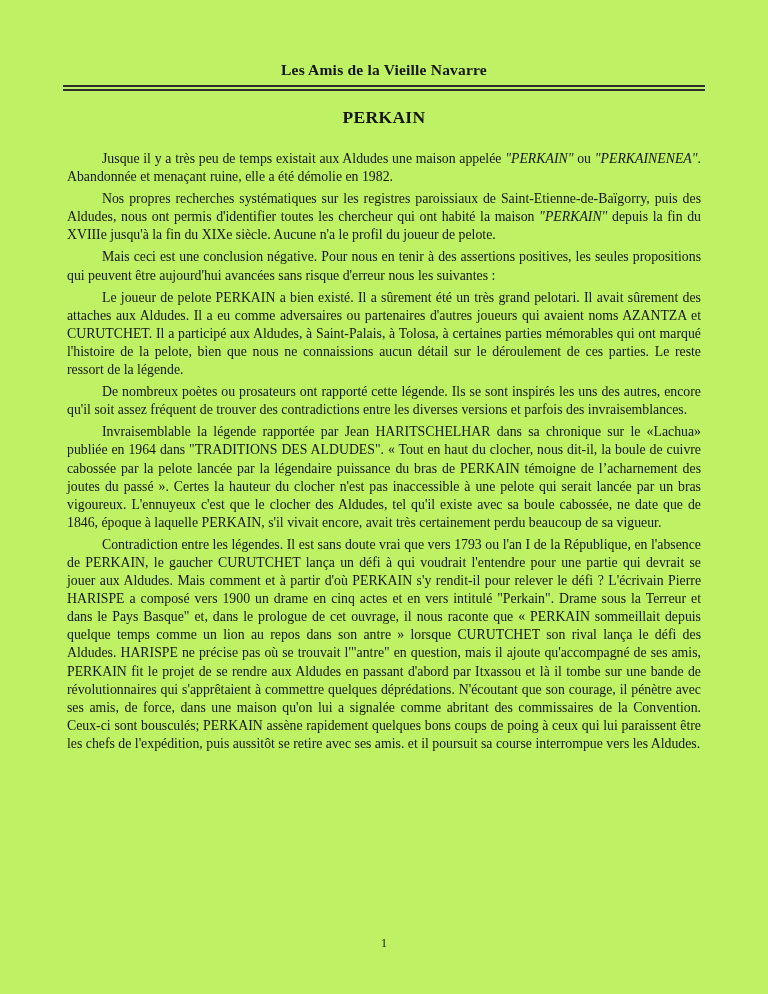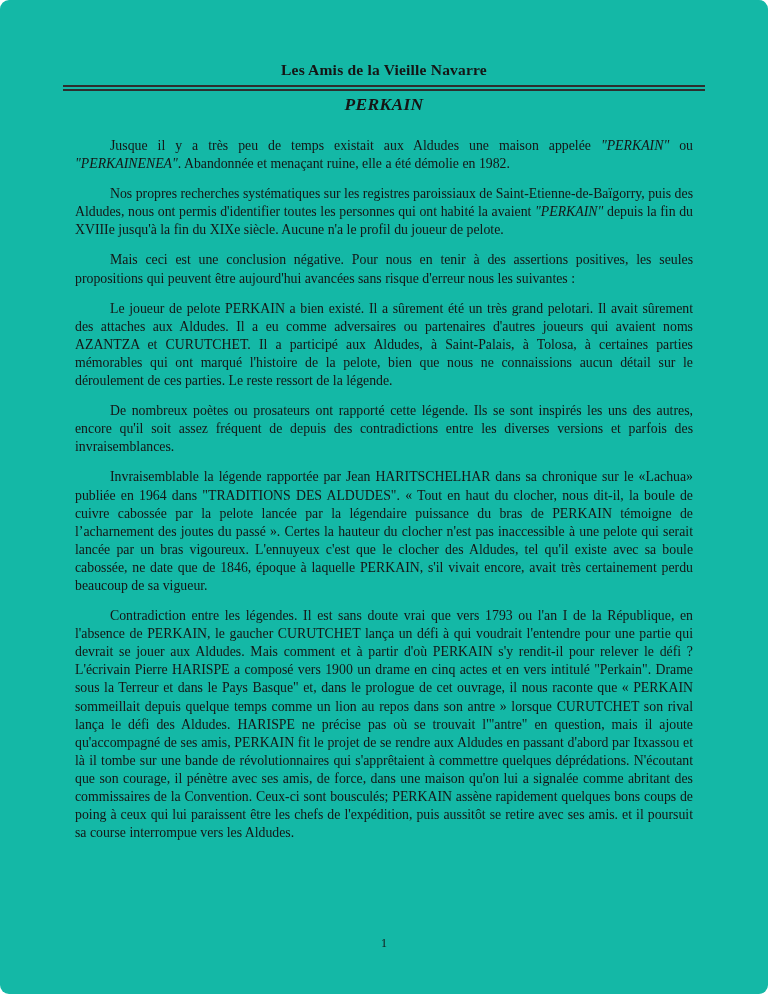--- a/index.html
+++ b/index.html
@@ -25,62 +25,61 @@
     line-height: 19px;
     letter-spacing: 0.2px;
   }
   .double-rule {
     margin-top: 6px;
     height: 2px;
     border-top: 2px solid #2e2e2e;
     border-bottom: 2px solid #2e2e2e;
   }
   .doc-title {
-    margin-top: 0;
+    margin-top: 13px;
     text-align: center;
     font-weight: bold;
     font-size: 17.5px;
     line-height: 27px;
     letter-spacing: 0.3px;
-    font-style: italic;
   }
   .document-body {
     margin-top: 19px;
     font-size: 13.8px;
     line-height: 18.1px;
     text-align: justify;
   }
   .para {
-    margin: 12px;
+    margin: 4px;
     text-indent: 35px;
   }
   .em {
     font-style: italic;
   }
   .page-number {
     position: absolute;
     left: 0;
     right: 0;
     top: 936px;
     text-align: center;
     font-size: 12px;
   }
 </style>
 </head>
 <body>
 
-<div class="page" style="color: rgb(21, 21, 21); background: #14b8a6; border-radius: 9px;">
+<div class="page" style="color: rgb(21, 21, 21); background: #bef264;">
   <div class="header-title">Les Amis de la Vieille Navarre</div>
   <div class="double-rule"></div>
   <div class="doc-title">
     <div>PERKAIN</div>
   </div>
   <div class="document-body">
       <p class="para"><span>Jusque il y a très peu de temps existait aux Aldudes une maison appelée </span><span class="em">"PERKAIN"</span><span> ou </span><span class="em">"PERKAINENEA"</span><span>. Abandonnée et menaçant ruine, elle a été démolie en 1982.</span></p>
-      <p class="para"><span>Nos propres recherches systématiques sur les registres paroissiaux de Saint-Etienne-de-Baïgorry, puis des Aldudes, nous ont permis d'identifier toutes les personnes qui ont habité la avaient </span><span class="em">"PERKAIN"</span><span> depuis la fin du XVIIIe jusqu'à la fin du XIXe siècle. Aucune n'a le profil du joueur de pelote.</span></p>
+      <p class="para"><span>Nos propres recherches systématiques sur les registres paroissiaux de Saint-Etienne-de-Baïgorry, puis des Aldudes, nous ont permis d'identifier toutes les chercheur qui ont habité la maison </span><span class="em">"PERKAIN"</span><span> depuis la fin du XVIIIe jusqu'à la fin du XIXe siècle. Aucune n'a le profil du joueur de pelote.</span></p>
       <p class="para"><span>Mais ceci est une conclusion négative. Pour nous en tenir à des assertions positives, les seules propositions qui peuvent être aujourd'hui avancées sans risque d'erreur nous les suivantes :</span></p>
       <p class="para"><span>Le joueur de pelote PERKAIN a bien existé. Il a sûrement été un très grand pelotari. Il avait sûrement des attaches aux Aldudes. Il a eu comme adversaires ou partenaires d'autres joueurs qui avaient noms AZANTZA et CURUTCHET. Il a participé aux Aldudes, à Saint-Palais, à Tolosa, à certaines parties mémorables qui ont marqué l'histoire de la pelote, bien que nous ne connaissions aucun détail sur le déroulement de ces parties. Le reste ressort de la légende.</span></p>
-      <p class="para"><span>De nombreux poètes ou prosateurs ont rapporté cette légende. Ils se sont inspirés les uns des autres, encore qu'il soit assez fréquent de depuis des contradictions entre les diverses versions et parfois des invraisemblances.</span></p>
+      <p class="para"><span>De nombreux poètes ou prosateurs ont rapporté cette légende. Ils se sont inspirés les uns des autres, encore qu'il soit assez fréquent de trouver des contradictions entre les diverses versions et parfois des invraisemblances.</span></p>
       <p class="para"><span>Invraisemblable la légende rapportée par Jean HARITSCHELHAR dans sa chronique sur le «Lachua» publiée en 1964 dans "TRADITIONS DES ALDUDES". « Tout en haut du clocher, nous dit-il, la boule de cuivre cabossée par la pelote lancée par la légendaire puissance du bras de PERKAIN témoigne de l’acharnement des joutes du passé ». Certes la hauteur du clocher n'est pas inaccessible à une pelote qui serait lancée par un bras vigoureux. L'ennuyeux c'est que le clocher des Aldudes, tel qu'il existe avec sa boule cabossée, ne date que de 1846, époque à laquelle PERKAIN, s'il vivait encore, avait très certainement perdu beaucoup de sa vigueur.</span></p>
       <p class="para"><span>Contradiction entre les légendes. Il est sans doute vrai que vers 1793 ou l'an I de la République, en l'absence de PERKAIN, le gaucher CURUTCHET lança un défi à qui voudrait l'entendre pour une partie qui devrait se jouer aux Aldudes. Mais comment et à partir d'où PERKAIN s'y rendit-il pour relever le défi ? L'écrivain Pierre HARISPE a composé vers 1900 un drame en cinq actes et en vers intitulé "Perkain". Drame sous la Terreur et dans le Pays Basque" et, dans le prologue de cet ouvrage, il nous raconte que « PERKAIN sommeillait depuis quelque temps comme un lion au repos dans son antre » lorsque CURUTCHET son rival lança le défi des Aldudes. HARISPE ne précise pas où se trouvait l'"antre" en question, mais il ajoute qu'accompagné de ses amis, PERKAIN fit le projet de se rendre aux Aldudes en passant d'abord par Itxassou et là il tombe sur une bande de révolutionnaires qui s'apprêtaient à commettre quelques déprédations. N'écoutant que son courage, il pénètre avec ses amis, de force, dans une maison qu'on lui a signalée comme abritant des commissaires de la Convention. Ceux-ci sont bousculés; PERKAIN assène rapidement quelques bons coups de poing à ceux qui lui paraissent être les chefs de l'expédition, puis aussitôt se retire avec ses amis. et il poursuit sa course interrompue vers les Aldudes.</span></p>
     </div>
   <div class="page-number">1</div>
 </div>
 
 </body></html>

